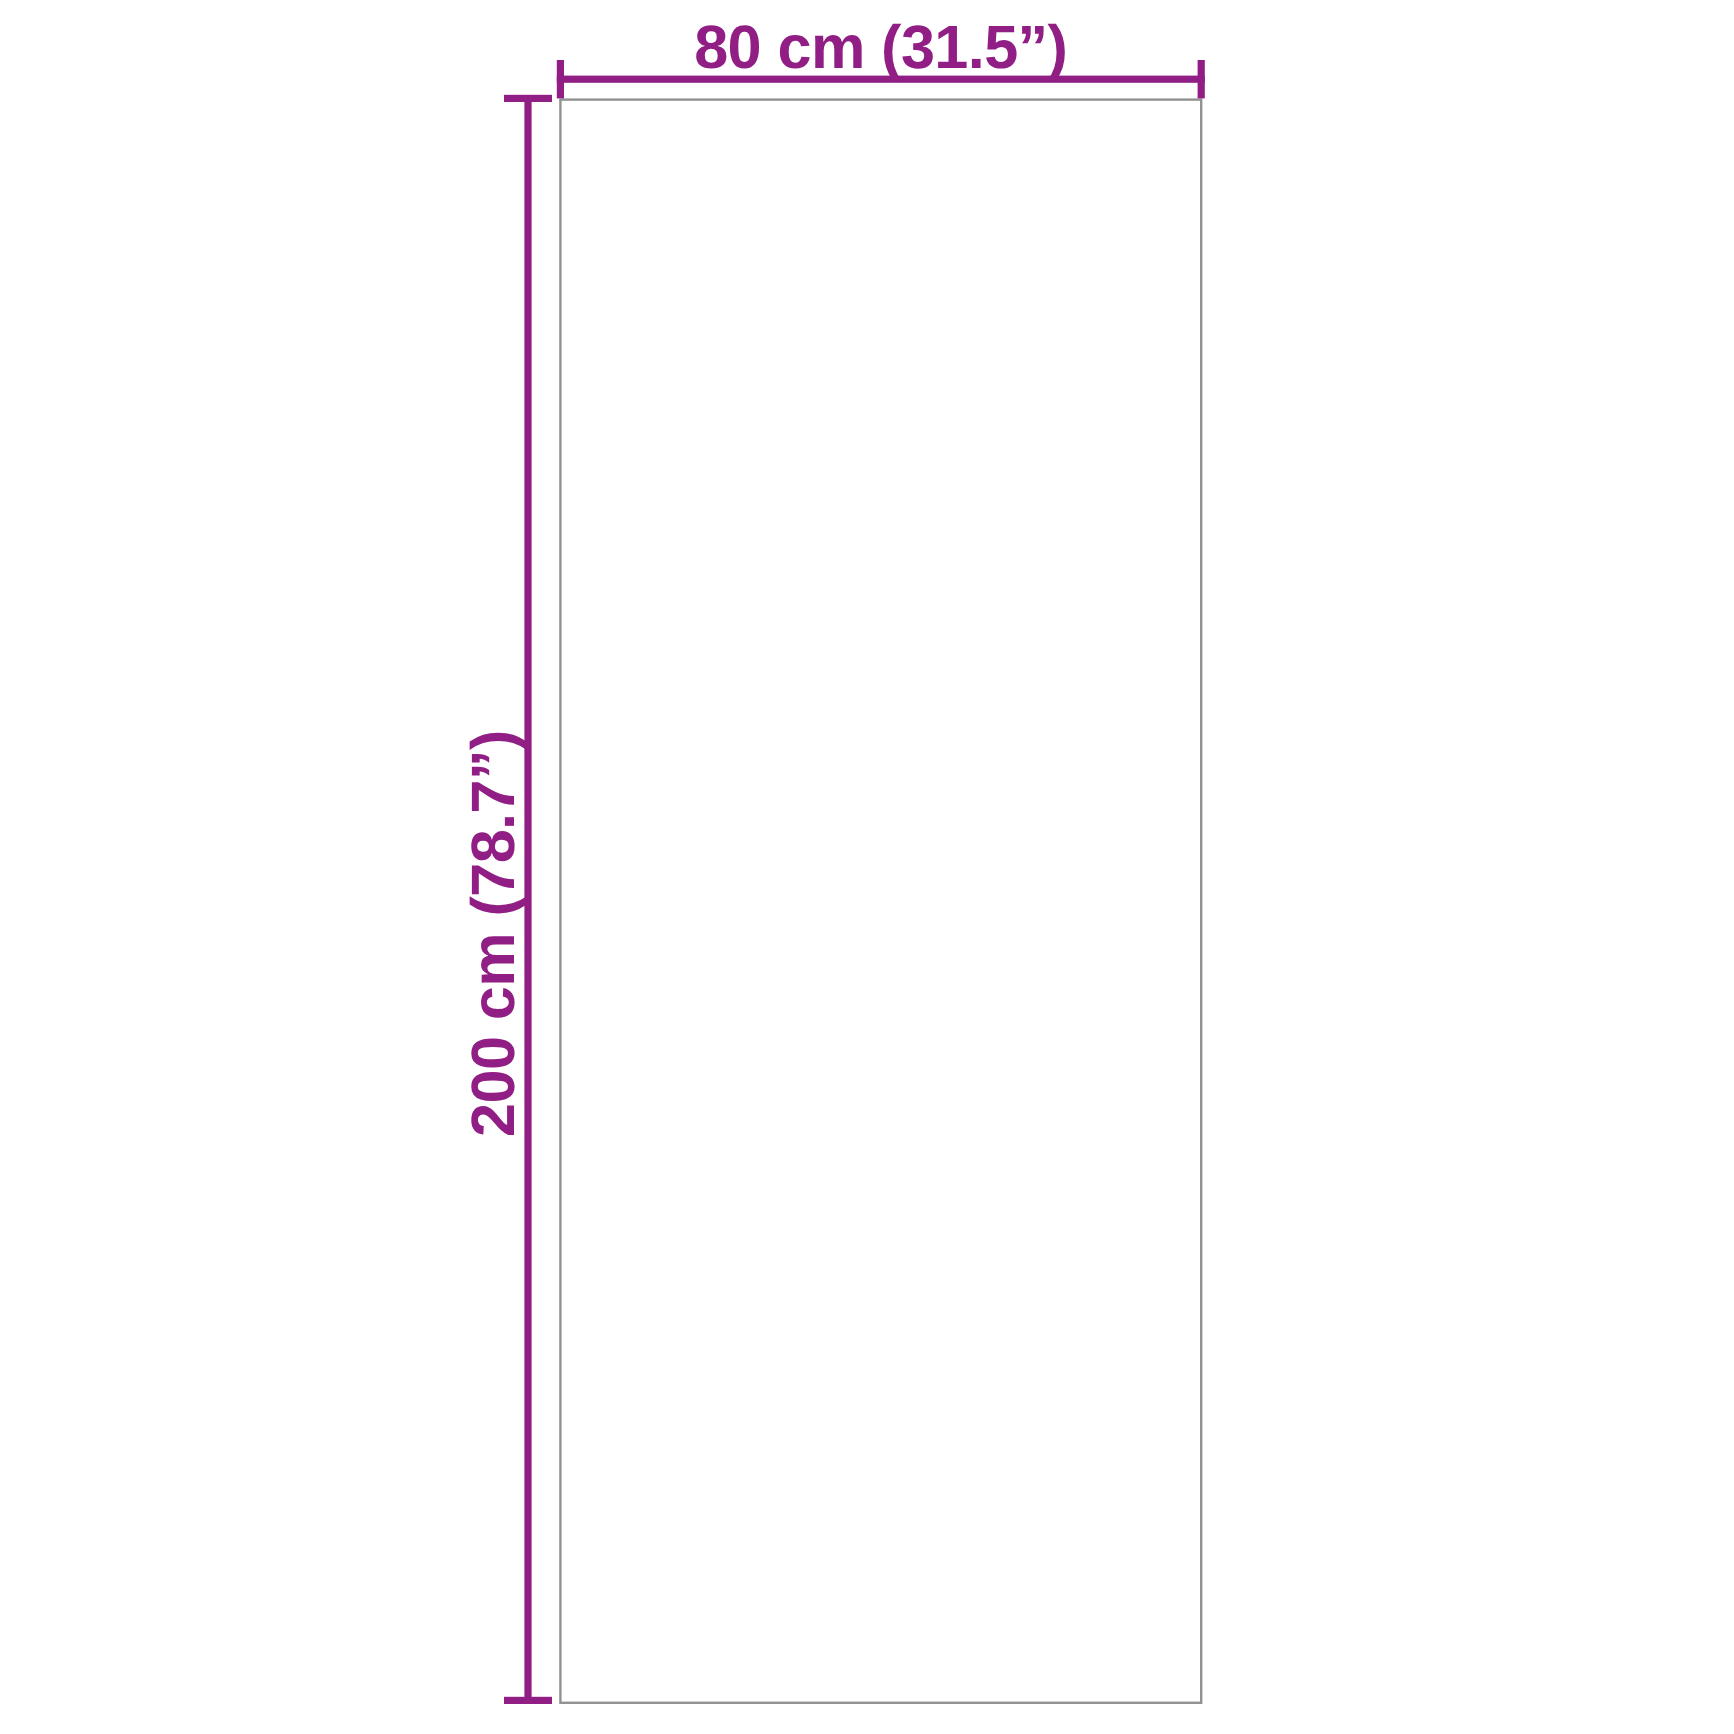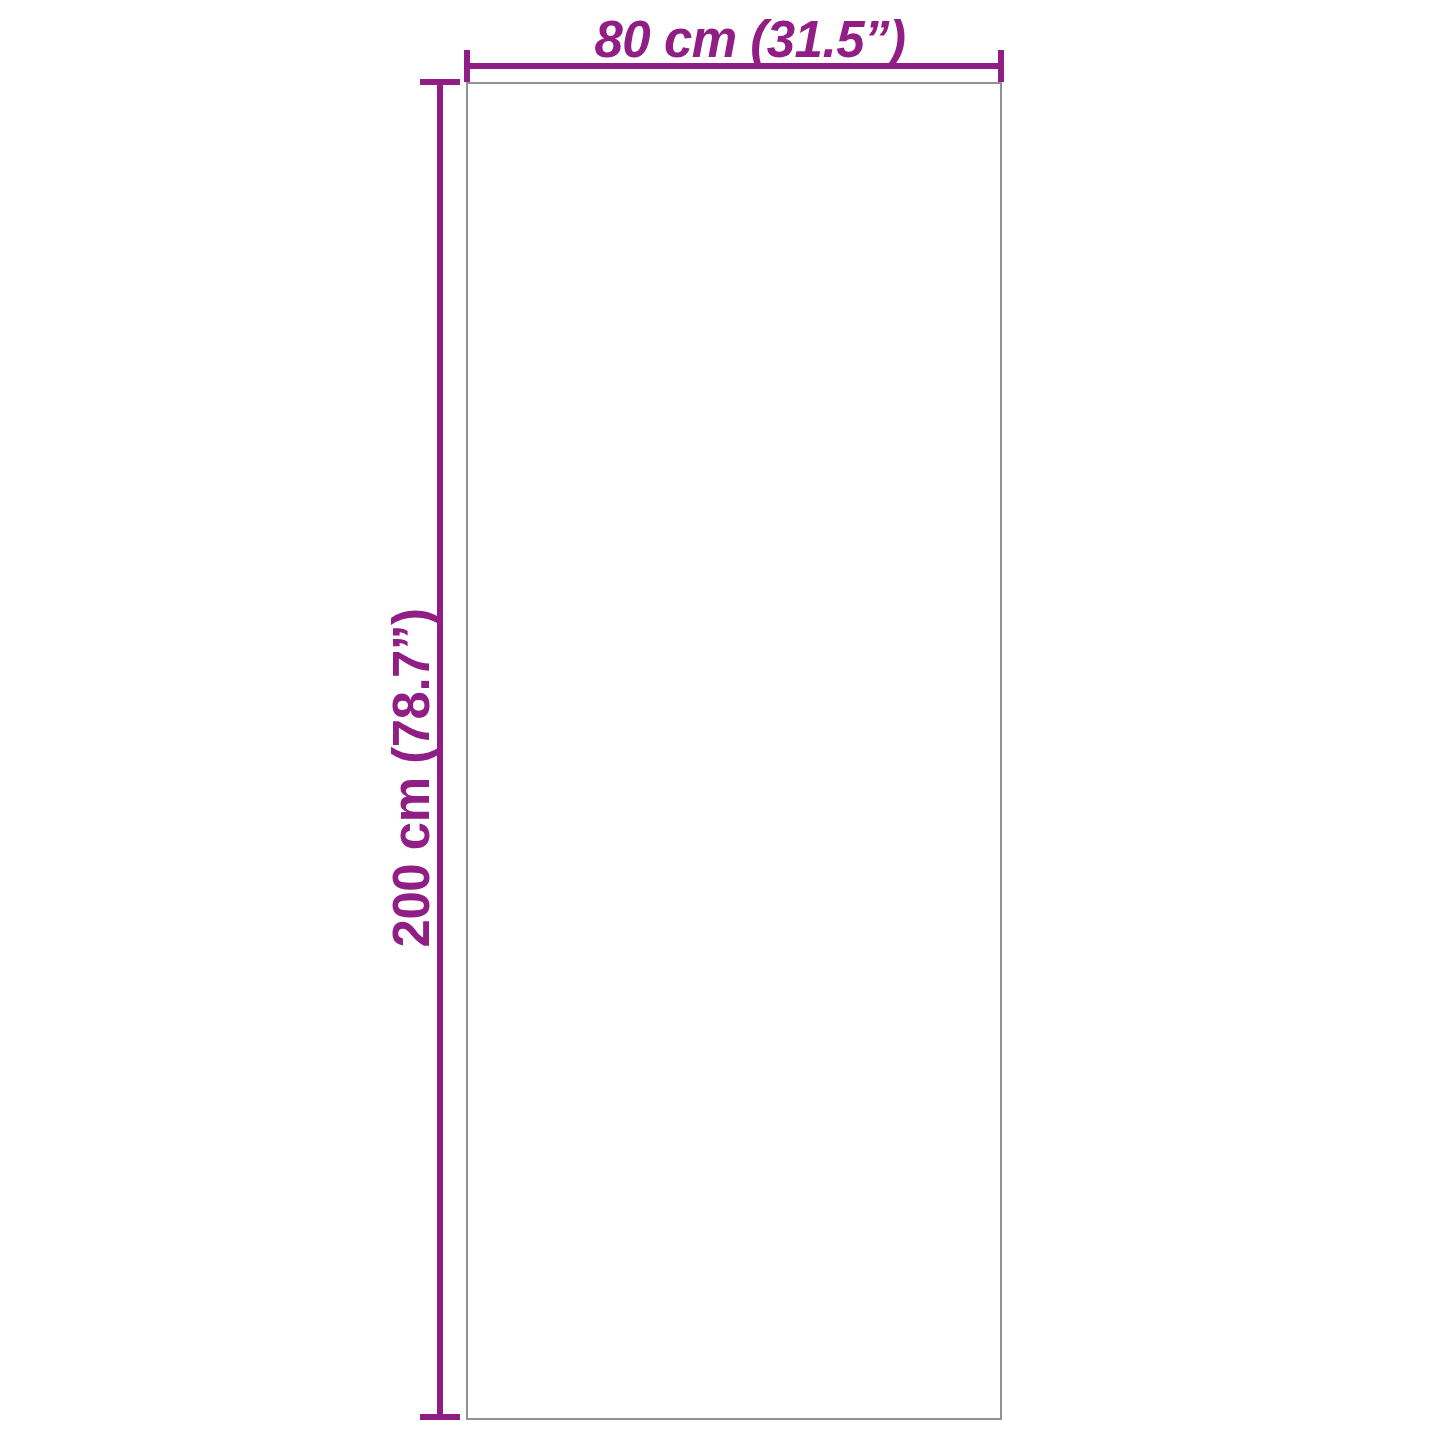--- a/index.html
+++ b/index.html
@@ -46,25 +46,24 @@
   .dim-label {
     position: absolute;
     color: var(--dimension-line);
     font-weight: bold;
     font-size: 51px;
     letter-spacing: -0.5px;
     white-space: nowrap;
     line-height: 1;
   }
   .w-label {
-    left: 480px;
+    left: 464px;
     top: 14px;
     width: 540px;
     text-align: center;
-    font-style: italic;
   }
   .h-label {
     left: 411px;
     top: 778px;
     transform: translate(-50%, -50%) rotate(-90deg);
   }
 </style>
 </head>
 <body>
 

